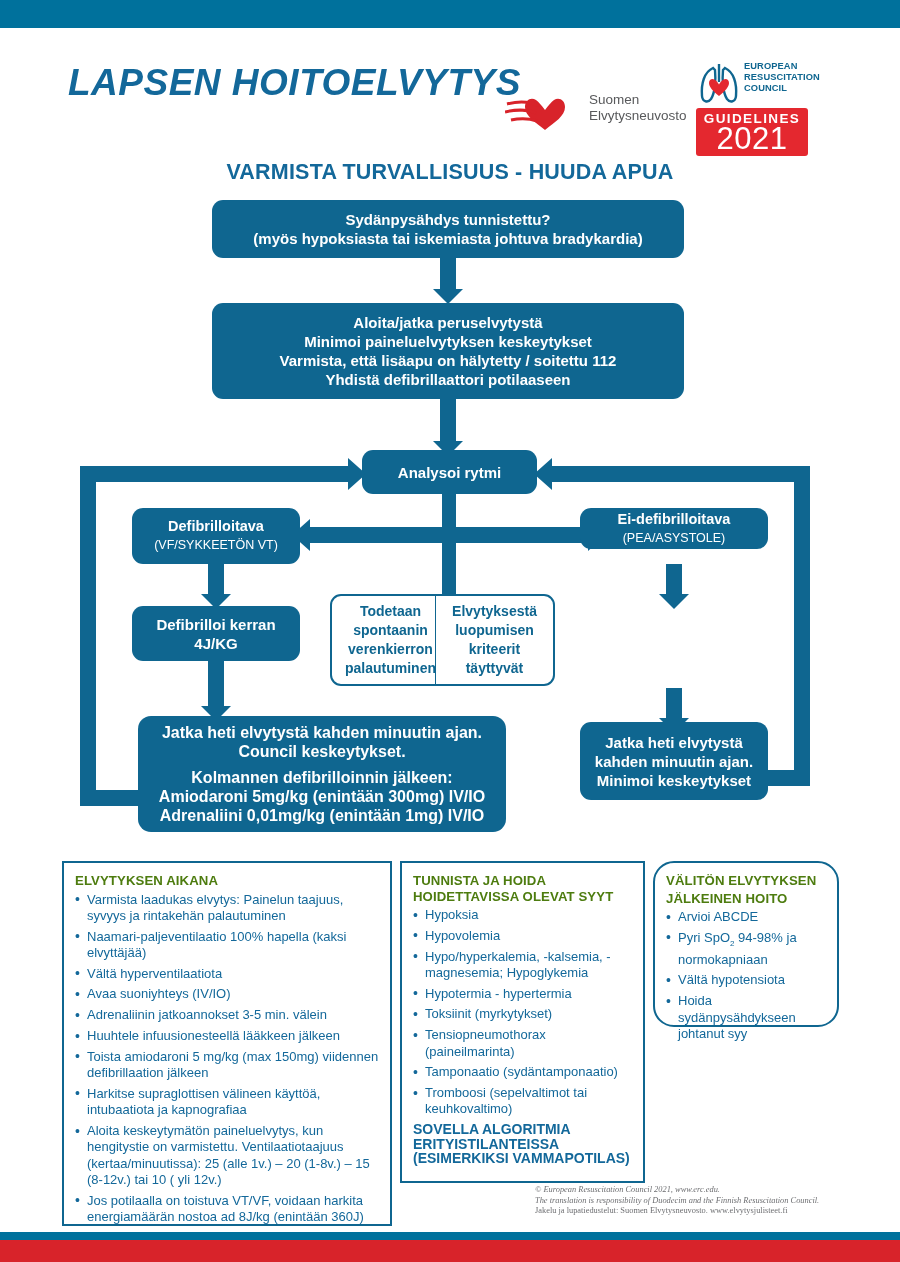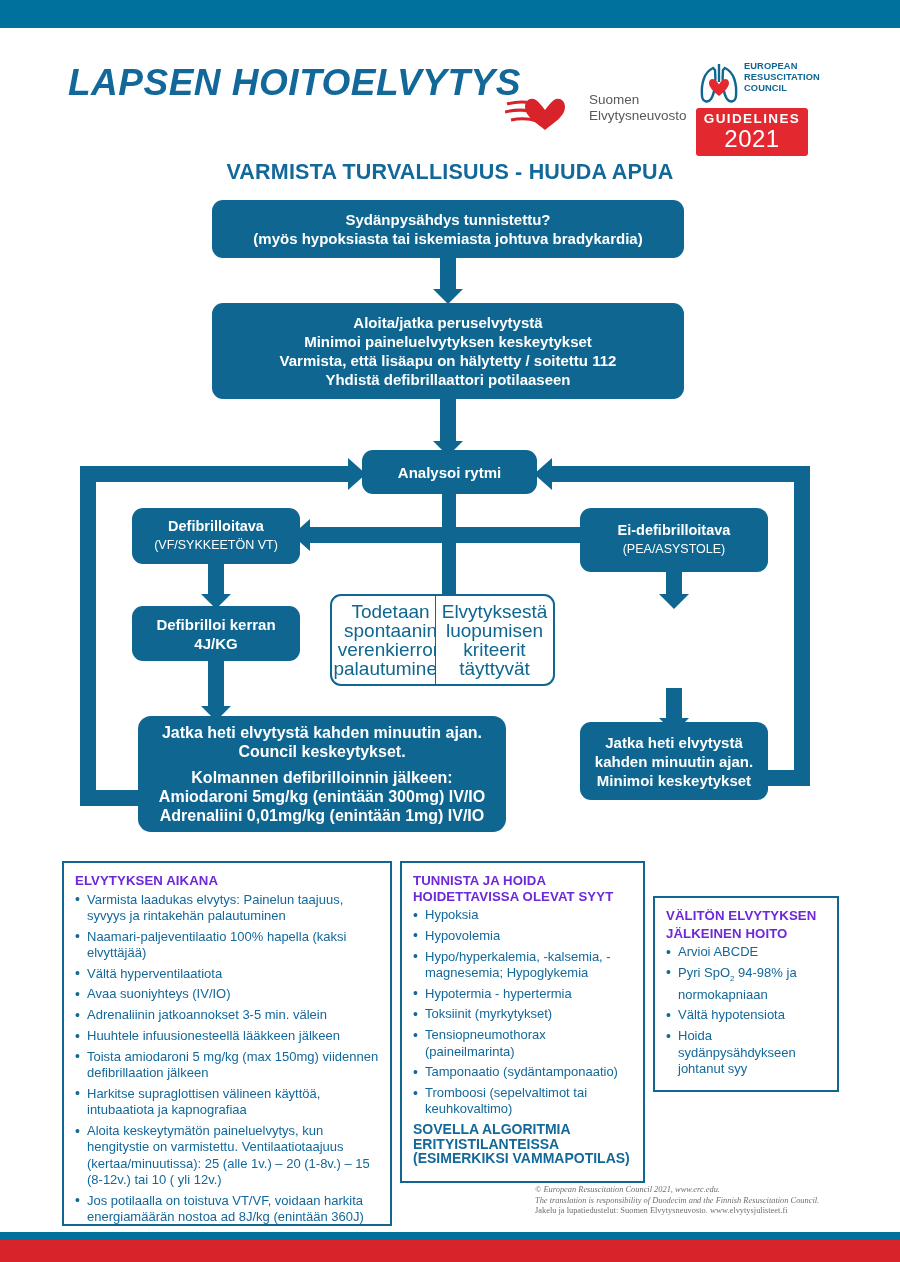--- a/index.html
+++ b/index.html
@@ -35,41 +35,41 @@
     color:#0f6690; letter-spacing:0.1px;
   }
   .logo-erc .redbox {
     position:absolute; left:0; top:50px; width:112px; height:48px;
     background:#e4282f; border-radius:3px; color:#fff;
   }
   .logo-erc .gl {
     text-align:center; font-size:13.5px; font-weight:bold;
     letter-spacing:1.4px; padding-top:3px;
   }
-  .logo-erc .yr { text-align:center; font-size:24px; font-weight:normal; line-height:26px; letter-spacing:0.5px;}
+  .logo-erc .yr { text-align:center; font-size:31px; font-weight:normal; line-height:26px; letter-spacing:0.5px;}
 
   
   .flow { position:absolute; left:0; top:0; width:900px; height:860px; }
   .banner {
     position:absolute; left:0; top:160px; width:900px; text-align:center;
     font-size:21.5px; font-weight:bold; color:#13689a; letter-spacing:0.2px;
   }
   .bx {
     position:absolute; background:#0f6690; color:#ffffff;
     border-radius:11px; text-align:center; font-weight:bold;
     display:flex; align-items:center; justify-content:center;
     line-height:19px;
   }
   .bx.sm { font-size:14.5px; }
   .bx.md { font-size:15px; }
   .bx.lg { font-size:16px; }
   .bx span.sub { font-size:12.5px; font-weight:normal; display:block; }
   .wbox {
     position:absolute; background:#ffffff; border:2.5px solid #0f6690;
-    border-radius:11px; color:#0f6690; font-weight:normal; font-size:19px;
+    border-radius:11px; color:#0f6690; font-weight:bold; font-size:14px;
     text-align:center; display:flex; align-items:center; justify-content:center;
     line-height:19px;
   }
   .wbox.left { border-right:1.5px solid #0f6690; border-radius:11px 0 0 11px; }
   .wbox.right { border-left:1.5px solid #0f6690; border-radius:0 11px 11px 0; }
   .conn { position:absolute; background:#0f6690; }
   .arrow-d {
     position:absolute; width:0; height:0;
     border-left:15px solid transparent; border-right:15px solid transparent;
     border-top:15px solid #0f6690;
@@ -85,21 +85,21 @@
     border-right:18px solid #0f6690;
   }
 
   
   .panel {
     position:absolute; border:2.5px solid #0f6690; background:#fff;
     color:#13689a; padding:10px 11px 8px 11px;
   }
   .panel h3 {
     font-size:13.2px; font-weight:bold; line-height:15.5px;
-    letter-spacing:0.1px; margin-bottom:3px; color:#6d28d9;
+    letter-spacing:0.1px; margin-bottom:3px; color:#4d7c0f;
   }
   .panel ul { list-style:none; }
   .panel li {
     position:relative; padding-left:12px; font-size:13px; line-height:16.3px;
     margin-bottom:4.5px; font-weight:normal;
   }
   .panel li::before {
     content:"\2022"; position:absolute; left:0; top:-0.5px; font-size:14px;
   }
   .panel .tail {
@@ -196,21 +196,21 @@
 
   <div class="bx sm" style="left:132px; top:508px; width:168px; height:56px;">
     <div>
       <div>Defibrilloitava</div>
       <span class="sub">(VF/SYKKEETÖN VT)</span>
     </div>
   </div>
   <div class="conn" style="left:208px; top:564px; width:16px; height:32px;"></div>
   <div class="arrow-d" style="left:201px; top:594px;"></div>
 
-  <div class="bx sm" style="left:580px; top:508px; width:188px; height:64px;">
+  <div class="bx sm" style="left:580px; top:508px; width:188px; height:41px;">
     <div>
       <div>Ei-defibrilloitava</div>
       <span class="sub">(PEA/ASYSTOLE)</span>
     </div>
   </div>
   <div class="conn" style="left:666px; top:564px; width:16px; height:32px;"></div>
   <div class="arrow-d" style="left:659px; top:594px;"></div>
 
   <div class="bx md" style="left:132px; top:606px; width:168px; height:55px;">
     <div>
@@ -288,21 +288,21 @@
     <li>Toksiinit (myrkytykset)</li>
     <li>Tensiopneumothorax (paineilmarinta)</li>
     <li>Tamponaatio (sydäntamponaatio)</li>
     <li>Tromboosi (sepelvaltimot tai keuhkovaltimo)</li>
   </ul>
   <div class="tail">SOVELLA ALGORITMIA</div>
   <div class="tail" style="margin-top:-1px">ERITYISTILANTEISSA</div>
   <div class="tail" style="margin-top:-1px">(ESIMERKIKSI VAMMAPOTILAS)</div>
 </div>
 
-<div class="panel" style="left:653px; top:896px; width:186px; height:196px;">
+<div class="panel" style="left:653px; top:861px; width:186px; height:166px;border-radius:21px;">
   <h3>VÄLITÖN ELVYTYKSEN</h3>
   <h3 style="margin-top:-1px">JÄLKEINEN HOITO</h3>
   <ul>
     <li>Arvioi ABCDE</li>
     <li>Pyri SpO<sub>2</sub> 94-98% ja normokapniaan</li>
     <li>Vältä hypotensiota</li>
     <li>Hoida sydänpysähdykseen johtanut syy</li>
   </ul>
 </div>
 

